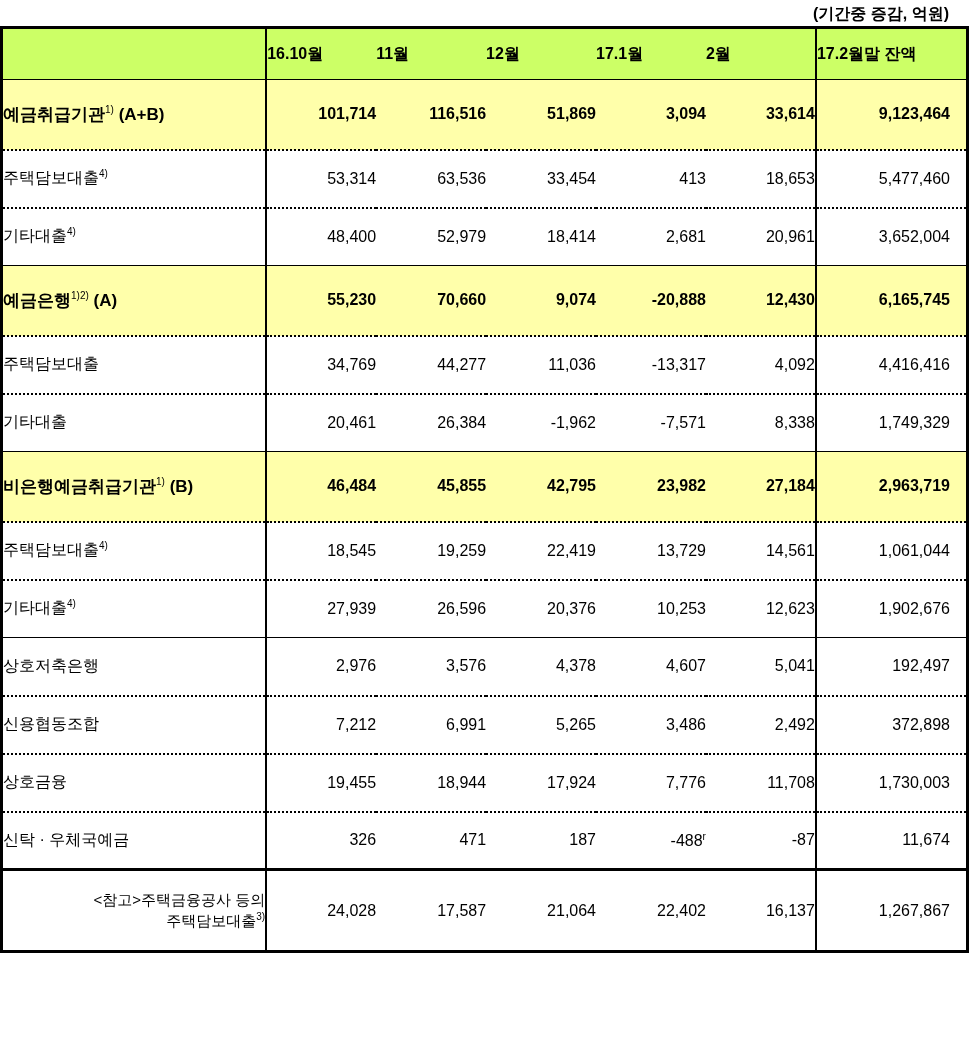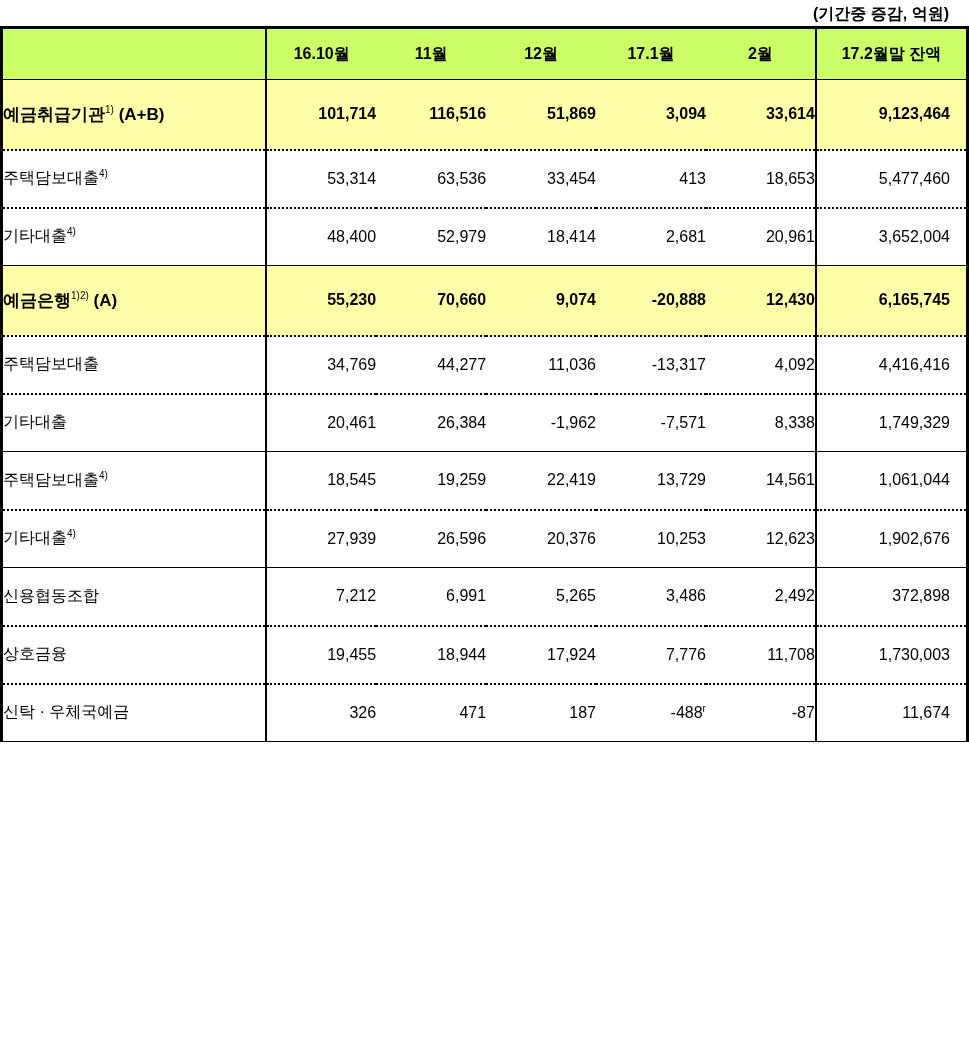--- a/index.html
+++ b/index.html
@@ -83,21 +83,20 @@
   tr.r-head td { height: 52px; }
   tr.r-main td { height: 70px; }
   tr.r-sub  td { height: 58px; }
   tr.r-note td { height: 82px; }
 
   
   tr.r-head td {
     background: #ccff66;
     font-size: 16px;
     font-weight: bold;
-    text-align: center;
   }
   tr.r-head td.hlbl { background: #ccff66; }
 
   
   tr.hi td { background: #ffffaa; font-weight: bold; }
   tr.hi td.lbl { font-weight: bold; }
   tr.hi td.num { font-weight: bold; }
 
   
   .lbl-major {
@@ -224,39 +223,57 @@
         </tr>
         <tr class="r-sub">
           <td class="lbl bd-bot-thin outer-l lbl-sub"><span>기타대출</span></td>
           <td class="num bd-bot-thin vsep-main"><span>20,461</span></td>
           <td class="num bd-bot-thin"><span>26,384</span></td>
           <td class="num bd-bot-thin"><span>-1,962</span></td>
           <td class="num bd-bot-thin"><span>-7,571</span></td>
           <td class="num bd-bot-thin"><span>8,338</span></td>
           <td class="num bd-bot-thin vsep-bal bal outer-r"><span>1,749,329</span></td>
         </tr>
+        <tr class="r-main hi">
+          <td class="lbl bd-bot-dot outer-l lbl-major"><span>비은행예금취급기관</span><sup>1)</sup><span> (B)</span></td>
+          <td class="num bd-bot-dot vsep-main"><span>46,484</span></td>
+          <td class="num bd-bot-dot"><span>45,855</span></td>
+          <td class="num bd-bot-dot"><span>42,795</span></td>
+          <td class="num bd-bot-dot"><span>23,982</span></td>
+          <td class="num bd-bot-dot"><span>27,184</span></td>
+          <td class="num bd-bot-dot vsep-bal bal outer-r"><span>2,963,719</span></td>
+        </tr>
         <tr class="r-sub">
           <td class="lbl bd-bot-dot outer-l lbl-sub"><span>주택담보대출</span><sup>4)</sup></td>
           <td class="num bd-bot-dot vsep-main"><span>18,545</span></td>
           <td class="num bd-bot-dot"><span>19,259</span></td>
           <td class="num bd-bot-dot"><span>22,419</span></td>
           <td class="num bd-bot-dot"><span>13,729</span></td>
           <td class="num bd-bot-dot"><span>14,561</span></td>
           <td class="num bd-bot-dot vsep-bal bal outer-r"><span>1,061,044</span></td>
         </tr>
         <tr class="r-sub">
           <td class="lbl bd-bot-thin outer-l lbl-sub"><span>기타대출</span><sup>4)</sup></td>
           <td class="num bd-bot-thin vsep-main"><span>27,939</span></td>
           <td class="num bd-bot-thin"><span>26,596</span></td>
           <td class="num bd-bot-thin"><span>20,376</span></td>
           <td class="num bd-bot-thin"><span>10,253</span></td>
           <td class="num bd-bot-thin"><span>12,623</span></td>
           <td class="num bd-bot-thin vsep-bal bal outer-r"><span>1,902,676</span></td>
         </tr>
         <tr class="r-sub">
+          <td class="lbl bd-bot-dot outer-l lbl-sub"><span>상호저축은행</span></td>
+          <td class="num bd-bot-dot vsep-main"><span>2,976</span></td>
+          <td class="num bd-bot-dot"><span>3,576</span></td>
+          <td class="num bd-bot-dot"><span>4,378</span></td>
+          <td class="num bd-bot-dot"><span>4,607</span></td>
+          <td class="num bd-bot-dot"><span>5,041</span></td>
+          <td class="num bd-bot-dot vsep-bal bal outer-r"><span>192,497</span></td>
+        </tr>
+        <tr class="r-sub">
           <td class="lbl bd-bot-dot outer-l lbl-sub"><span>신용협동조합</span></td>
           <td class="num bd-bot-dot vsep-main"><span>7,212</span></td>
           <td class="num bd-bot-dot"><span>6,991</span></td>
           <td class="num bd-bot-dot"><span>5,265</span></td>
           <td class="num bd-bot-dot"><span>3,486</span></td>
           <td class="num bd-bot-dot"><span>2,492</span></td>
           <td class="num bd-bot-dot vsep-bal bal outer-r"><span>372,898</span></td>
         </tr>
         <tr class="r-sub">
           <td class="lbl bd-bot-dot outer-l lbl-sub"><span>상호금융</span></td>
@@ -269,15 +286,27 @@
         </tr>
         <tr class="r-sub">
           <td class="lbl bd-bot-thin outer-l lbl-sub"><span>신탁 · 우체국예금</span></td>
           <td class="num bd-bot-thin vsep-main"><span>326</span></td>
           <td class="num bd-bot-thin"><span>471</span></td>
           <td class="num bd-bot-thin"><span>187</span></td>
           <td class="num bd-bot-thin"><span>-488</span><sup class="sup-r">r</sup></td>
           <td class="num bd-bot-thin"><span>-87</span></td>
           <td class="num bd-bot-thin vsep-bal bal outer-r"><span>11,674</span></td>
         </tr>
+        <tr class="r-note">
+          <td class="lbl lbl-note bd-top-thick bd-bot-thick outer-l">
+            <div>&lt;참고&gt;주택금융공사 등의</div>
+            <div>주택담보대출<sup>3)</sup></div>
+          </td>
+          <td class="num bd-top-thick bd-bot-thick vsep-main"><span>24,028</span></td>
+          <td class="num bd-top-thick bd-bot-thick"><span>17,587</span></td>
+          <td class="num bd-top-thick bd-bot-thick"><span>21,064</span></td>
+          <td class="num bd-top-thick bd-bot-thick"><span>22,402</span></td>
+          <td class="num bd-top-thick bd-bot-thick"><span>16,137</span></td>
+          <td class="num bd-top-thick bd-bot-thick vsep-bal bal outer-r"><span>1,267,867</span></td>
+        </tr>
       </tbody>
   </table>
 </div>
 
 </body></html>

